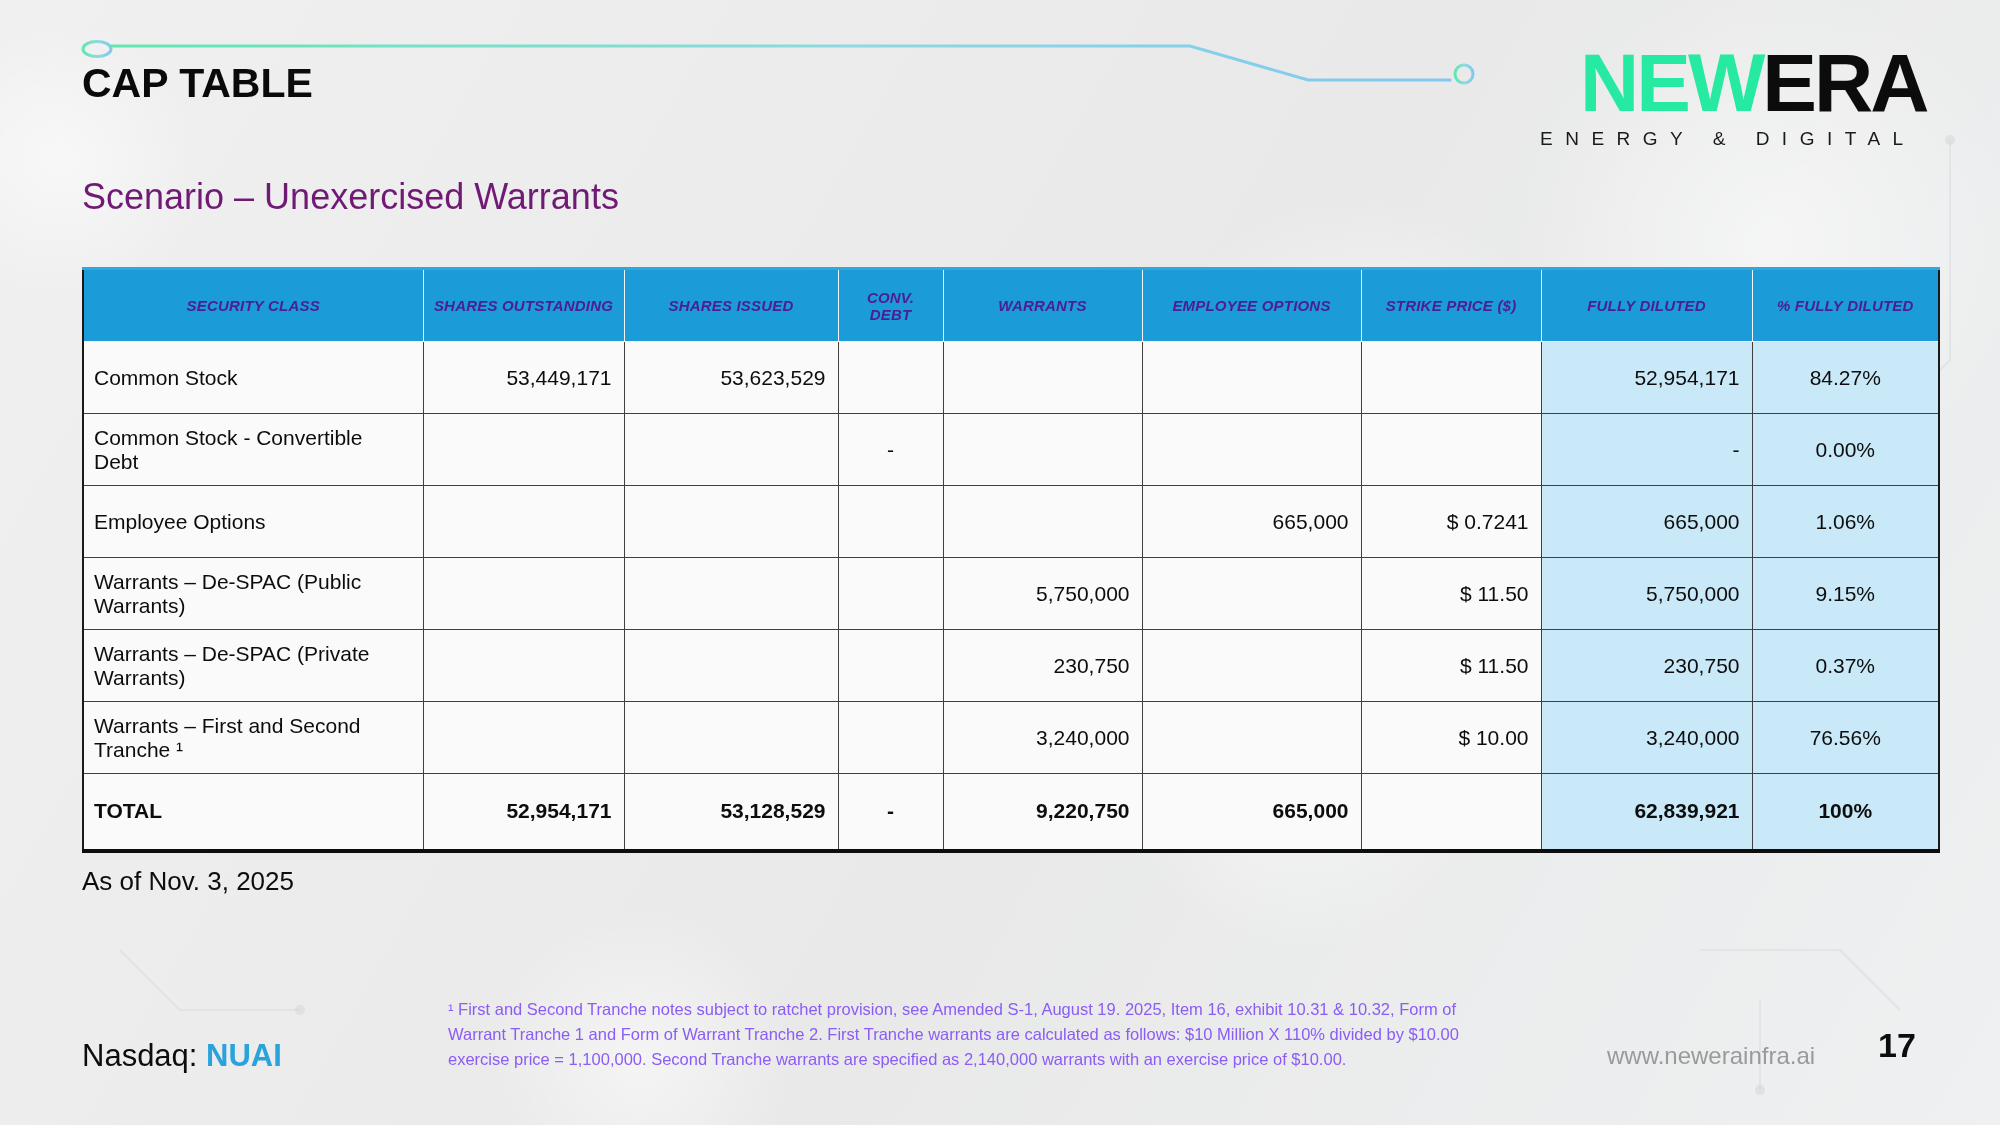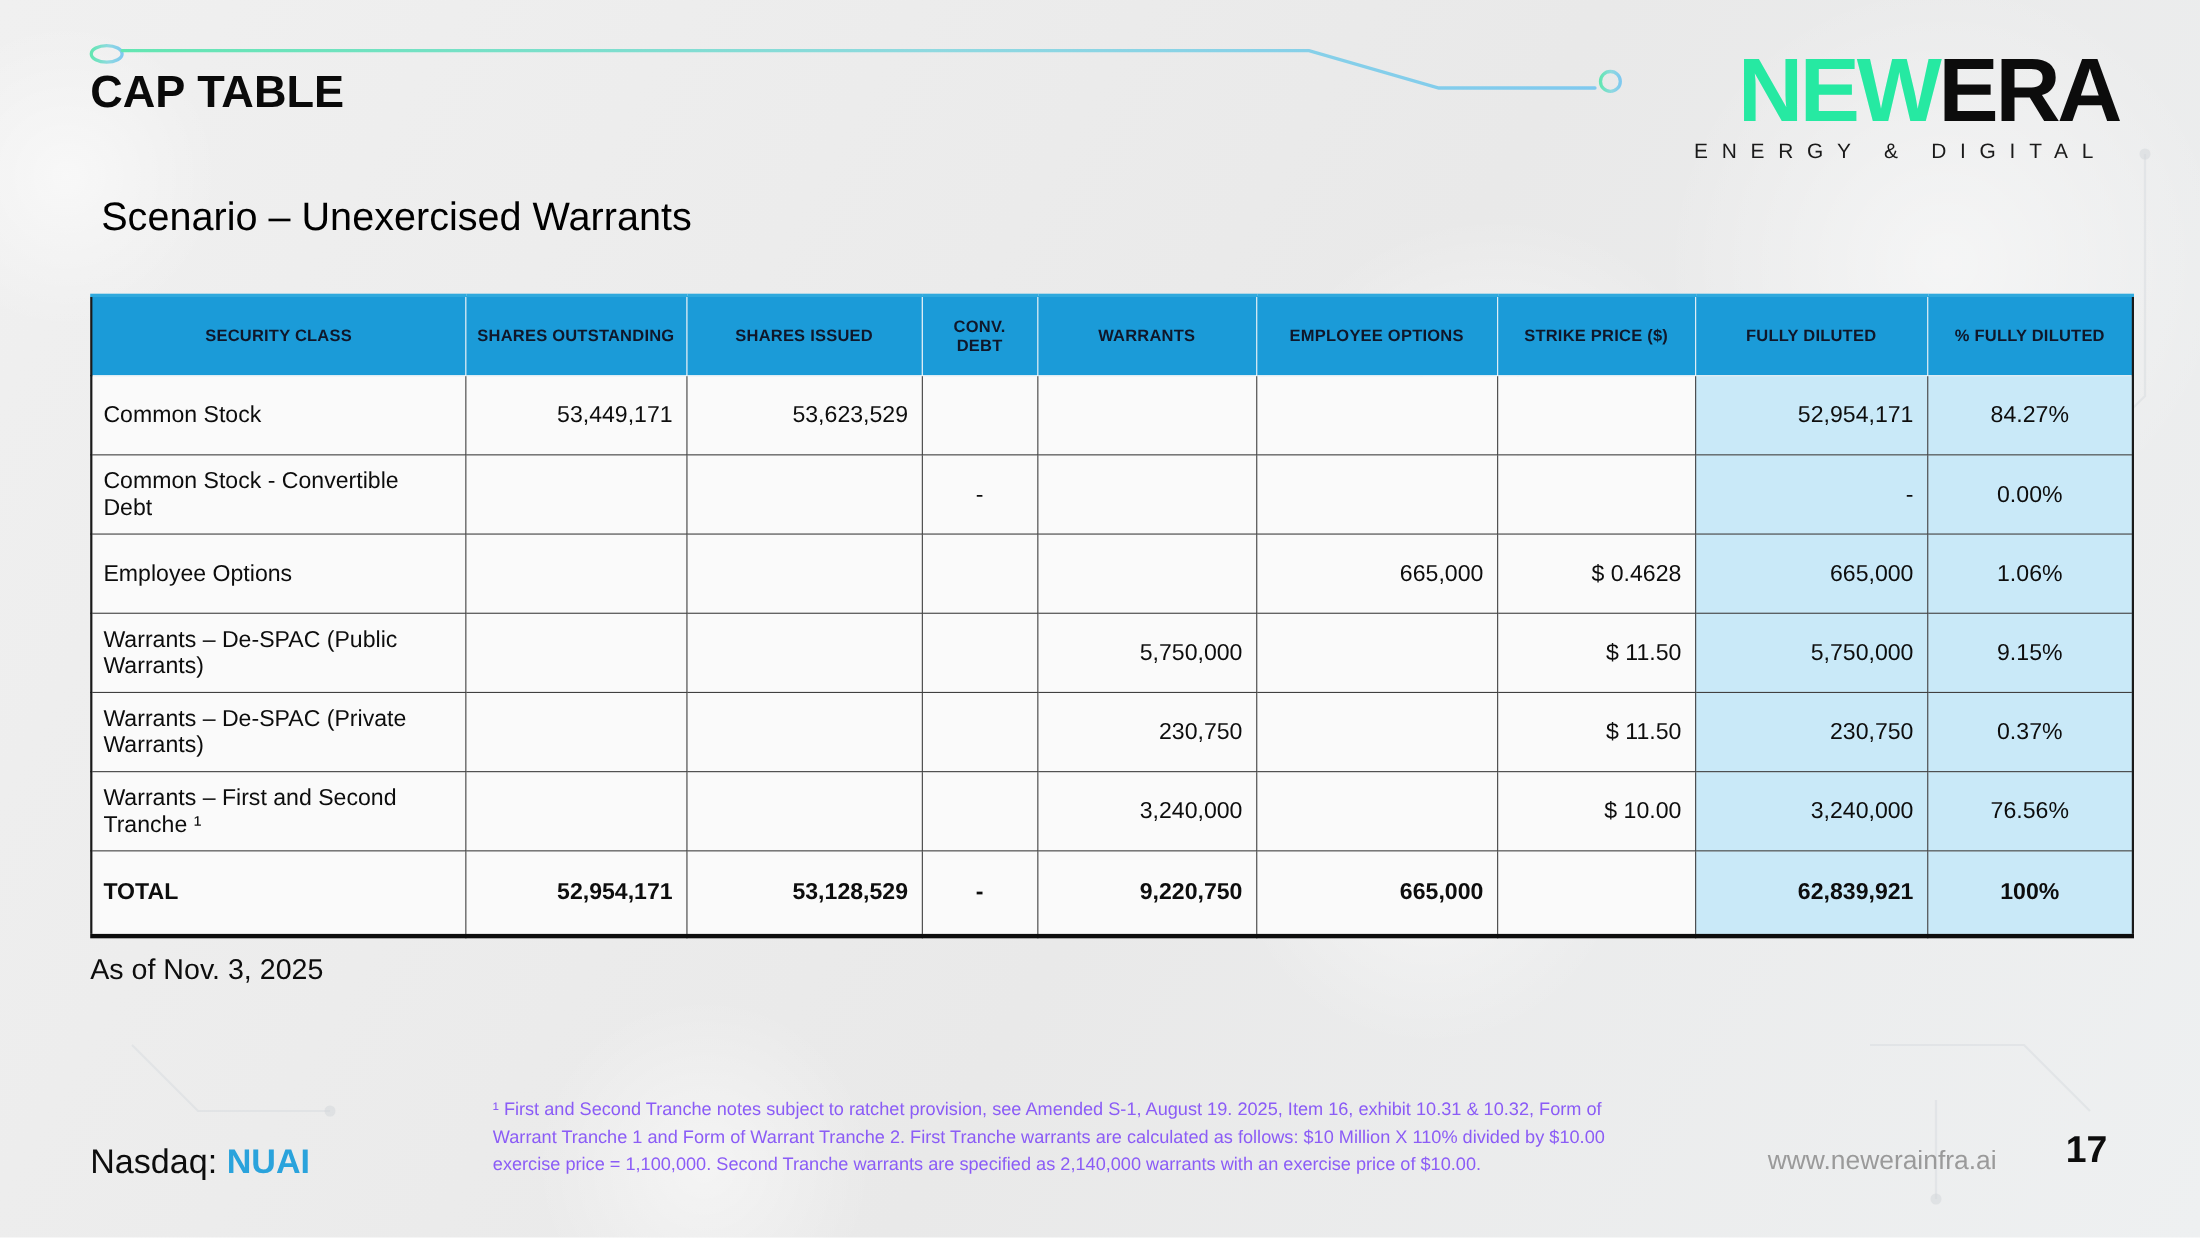--- a/index.html
+++ b/index.html
@@ -16,38 +16,39 @@
       radial-gradient(circle 200px at 60px 160px, rgba(255,255,255,.55), transparent 70%),
       linear-gradient(120deg,#f0f0f0 0%, #e9e9e9 55%, #eef0f1 100%);
   }
   svg.layer { position:absolute; left:0; top:0; pointer-events:none; }
   .title {
     position:absolute; left:82px; top:60px;
     font-size:41px; font-weight:800; letter-spacing:0px; color:#0a0a0a;
   }
   .subtitle {
     position:absolute; left:82px; top:176px;
-    font-size:36px; font-weight:400; color:#000000;margin-left:10px;
+    font-size:36px; font-weight:400; color:#701a75;
   }
   .logo { position:absolute; left:1540px; top:42px; width:400px; }
   .logo .word { font-size:82px; font-weight:900; letter-spacing:-3px; line-height:1; white-space:nowrap; }
   .logo .g { color:#26e9a2;margin-left:40px; }
   .logo .b { color:#0c0c0c;margin-top:45px; }
   .logo .tag { font-size:19px; letter-spacing:12.5px; color:#1a1a1a; margin-top:4px; white-space:nowrap; }
 
   .captable {
     position:absolute; left:82px; top:267px;
     border-collapse:collapse; table-layout:fixed; width:1856px;
     border:2px solid #1a1a1a; border-bottom:4px solid #0d0d0d;
   }
   .captable thead th {
-    background:#1b9bd8; color:#0f172a; font-size:15px; font-weight:700;
+    background:#1b9bd8; color:#4c1d95; font-size:15px; font-weight:700;
     letter-spacing:.2px; text-align:center; vertical-align:middle;
     height:73px; border:1px solid #f2f6f8; border-top:3px solid #2fa9dd;
     padding:2px 6px;
+    font-style:italic;
   }
   .captable thead th:first-child { border-left:1px solid #1b9bd8; }
   .captable thead th:last-child { border-right:1px solid #1b9bd8; }
   .captable td {
     background:#fafafa; border:1px solid #404040;
     font-size:21px; height:72px; vertical-align:middle; padding:4px 10px;
     color:#0d0d0d;
   }
   .captable td.hl { background:#c9e9f8; }
   .captable td.a-l { text-align:left; }
@@ -161,21 +162,21 @@
         <td class="a-r hl">-</td>
         <td class="a-c hl">0.00%</td>
       </tr>
       <tr>
         <td class="a-l">Employee Options</td>
         <td class="a-r"></td>
         <td class="a-r"></td>
         <td class="a-c"></td>
         <td class="a-r"></td>
         <td class="a-r">665,000</td>
-        <td class="a-r">$ 0.4628</td>
+        <td class="a-r">$ 0.7241</td>
         <td class="a-r hl">665,000</td>
         <td class="a-c hl">1.06%</td>
       </tr>
       <tr>
         <td class="a-l">Warrants – De-SPAC (Public Warrants)</td>
         <td class="a-r"></td>
         <td class="a-r"></td>
         <td class="a-c"></td>
         <td class="a-r">5,750,000</td>
         <td class="a-r"></td>

